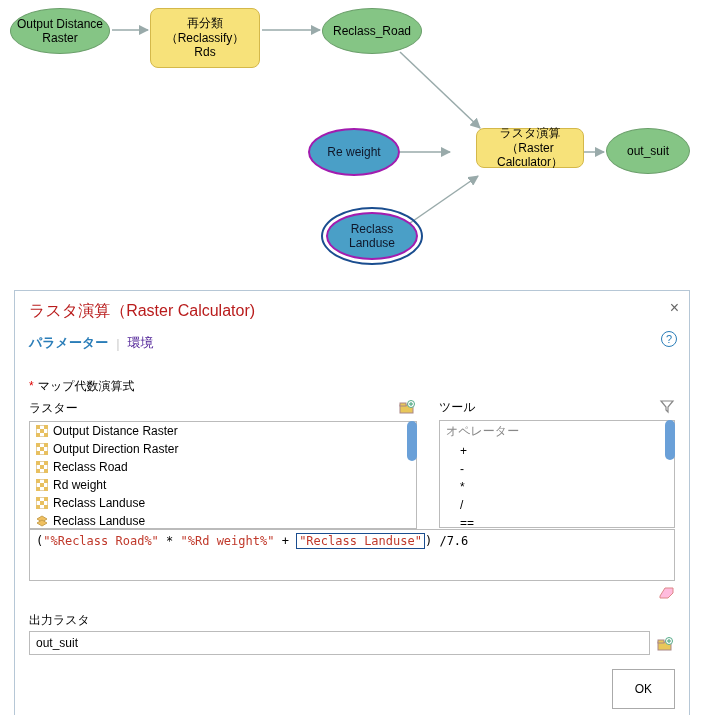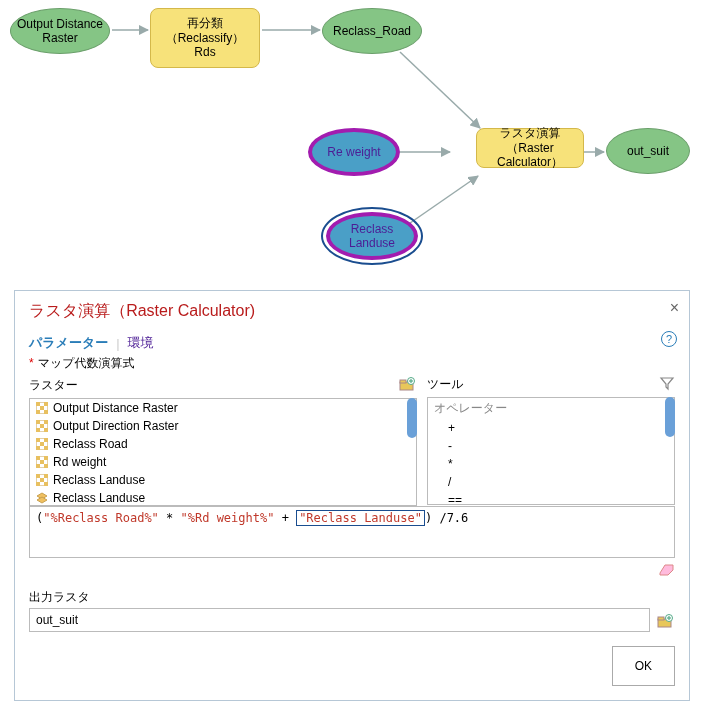--- a/index.html
+++ b/index.html
@@ -2,42 +2,42 @@
 <html><head>
 <meta charset="utf-8">
 <style>
 * { box-sizing: border-box; margin: 0; padding: 0; }
 body { font-family: Arial, "Hiragino Sans", "Meiryo", sans-serif; font-size: 12px; background: #fff; }
 .canvas { position: relative; width: 703px; height: 715px; }
 
 
 .node { position: absolute; display: flex; align-items: center; justify-content: center; text-align: center; border: 1px solid #6b9f6b; font-size: 12px; line-height: 1.2; padding: 4px; }
 .ellipse-green { background: #85c585; border-radius: 50%; width: 100px; height: 46px; }
-.ellipse-blue { background: #4a9fc7; border: 4px solid #a21caf; border-radius: 50%; width: 92px; height: 48px; color: #4c1d95; }
+.ellipse-blue { background: #4a9fc7; border: 2px solid #a21caf; border-radius: 50%; width: 92px; height: 48px; color: #0f172a; }
 .rect-yellow { background: #f7e27a; border: 1px solid #d4b84a; border-radius: 8px; width: 110px; height: 60px; }
 .selected { outline: 2px solid #1a4d8f; outline-offset: 3px; }
 
 
 .arrow-svg { position: absolute; top: 0; left: 0; pointer-events: none; }
 
 
 .badge { position: absolute; width: 22px; height: 22px; border-radius: 50%; background: #1a4d8f; color: #fff; font-weight: bold; font-size: 12px; display: flex; align-items: center; justify-content: center; }
 
 
 .dialog { position: absolute; left: 14px; top: 290px; width: 676px; border: 1px solid #b6c7d6; background: #fff; padding: 10px 14px 14px 14px; }
 .dialog-title { color: #b91c1c; font-size: 16px; margin-bottom: 12px; }
 .close-x { position: absolute; right: 10px; top: 8px; color: #666; font-size: 16px; cursor: pointer; }
-.tabs { font-size: 13px; margin-bottom: 3px; display: flex; gap: 8px; align-items: center; }
+.tabs { font-size: 13px; margin-bottom: 26px; display: flex; gap: 8px; align-items: center; }
 .tab-active { color: #2a7db8; font-weight: bold; }
 .tab-sep { color: #ccc; }
 .tab-inactive { color: #4c1d95; font-family: Liberation Mono, monospace; }
 .help-icon { position: absolute; right: 12px; top: 40px; color: #2a7db8; border: 1px solid #2a7db8; border-radius: 50%; width: 16px; height: 16px; font-size: 11px; display: flex; align-items: center; justify-content: center; }
 .req { color: #d00; margin-right: 4px; }
 .section-label { font-size: 12px; margin-bottom: 3px; }
-.subrow { display: flex; gap: 10px; }
+.subrow { display: flex; gap: 22px; }
 .sublabel { font-size: 12px; margin-bottom: 3px; display: flex; justify-content: space-between; align-items: center; }
 .listbox { border: 1px solid #bbb; height: 108px; overflow-y: auto; font-size: 12px; }
 .listbox .item { padding: 2px 6px; display: flex; align-items: center; gap: 5px; }
 .raster-icon { width: 12px; height: 12px; display: inline-block; }
 .raster-icon svg { width: 12px; height: 12px; }
 .left-col { width: 388px; }
 .right-col { flex: 1; }
 .expr-box { border: 1px solid #bbb; padding: 4px 6px; font-family: Consolas, monospace; font-size: 12px; margin-top: 0; height: 52px; }
 .expr-box .hl { color: #c0392b; }
 .expr-box .hl-box { color: #c0392b; border: 1px solid #1a4d8f; padding: 0 2px; }

